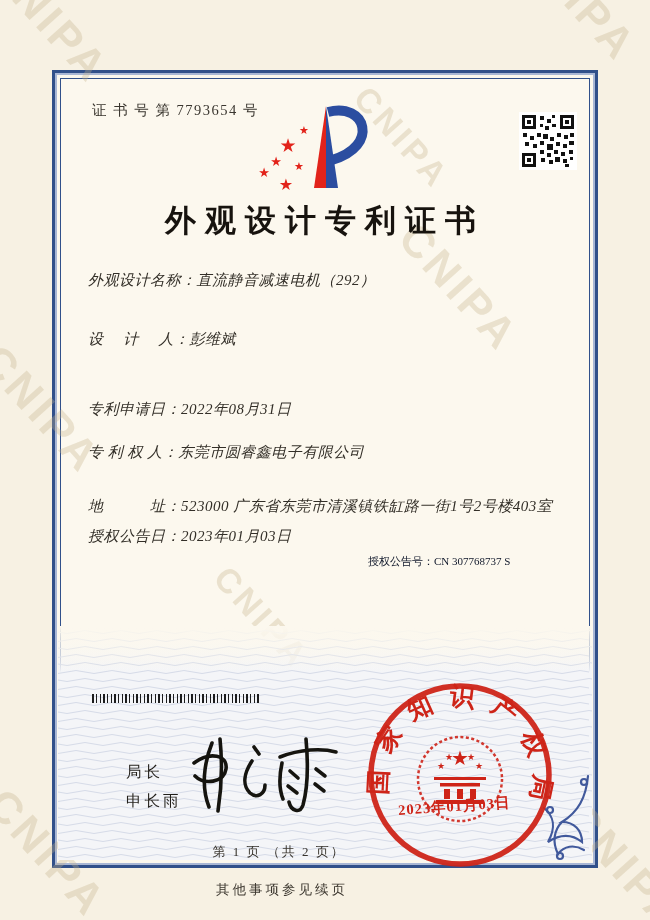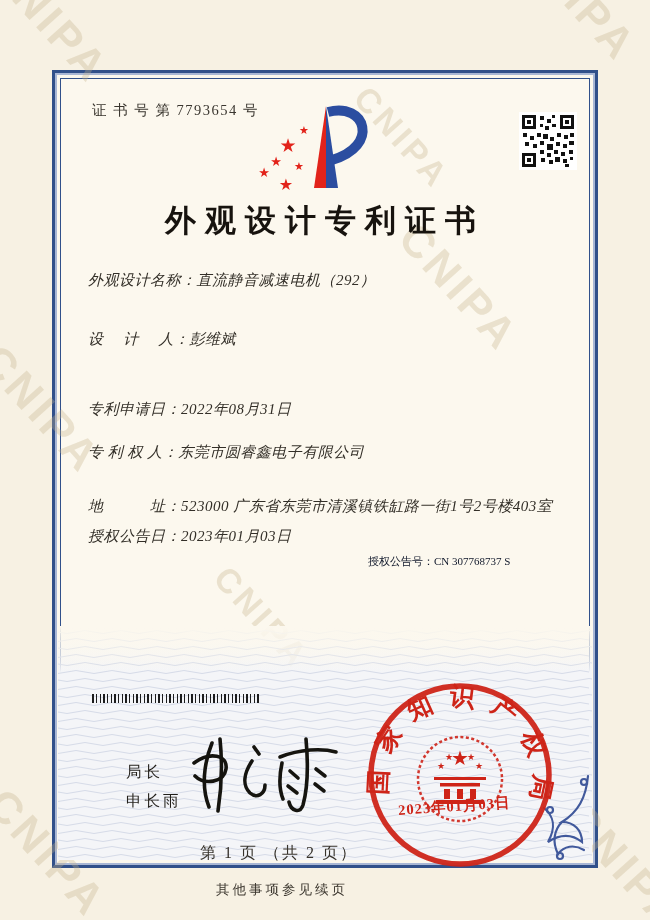--- a/index.html
+++ b/index.html
@@ -50,21 +50,21 @@
   .director{position:absolute;left:88px;top:757px;font-size:15.5px;color:#221f1a;letter-spacing:3px;line-height:29px;z-index:2;margin-left:38px;}
   .sig{position:absolute;left:182px;top:731px;width:170px;height:92px;z-index:2;}
 
   .seal{position:absolute;left:364px;top:679px;width:192px;height:192px;z-index:3;}
   .seal-date{position:absolute;left:398px;top:797px;z-index:4;color:#ce2418;font-weight:700;
              font-size:14.5px;letter-spacing:1px;transform:rotate(-4deg);white-space:nowrap;}
 
   .ornament{position:absolute;left:540px;top:772px;width:54px;height:92px;z-index:2;}
 
   .pagination{position:absolute;left:0;top:843px;width:558px;text-align:center;
-              font-size:16px;color:#37332c;letter-spacing:2px;z-index:3;}
+              font-size:13px;color:#37332c;letter-spacing:2px;z-index:3;}
   .footer-note{position:absolute;left:0;top:881px;width:564px;text-align:center;
                font-size:13.5px;color:#3c372f;letter-spacing:3px;z-index:2;}
 </style>
 </head>
 <body>
 
 <div class="page">
 
   <span class="wm" style="left:-28px;top:-6px;">CNIPA</span>
   <span class="wm" style="left:500px;top:-28px;">CNIPA</span>

